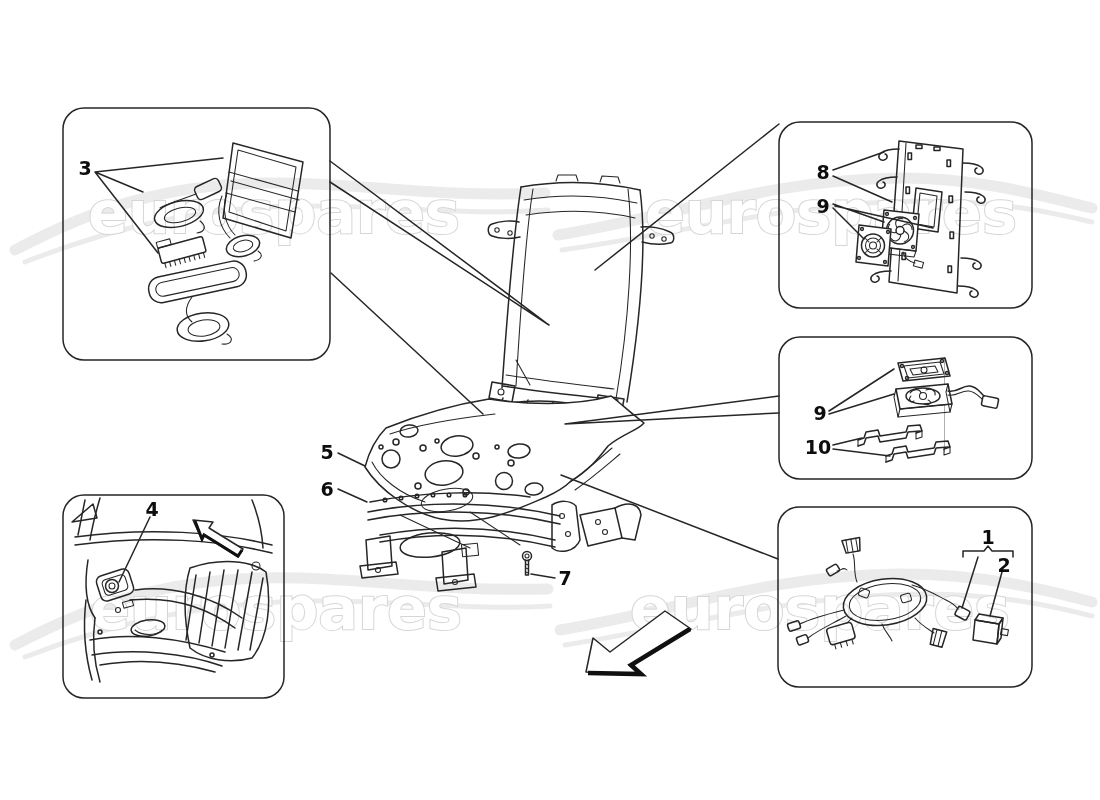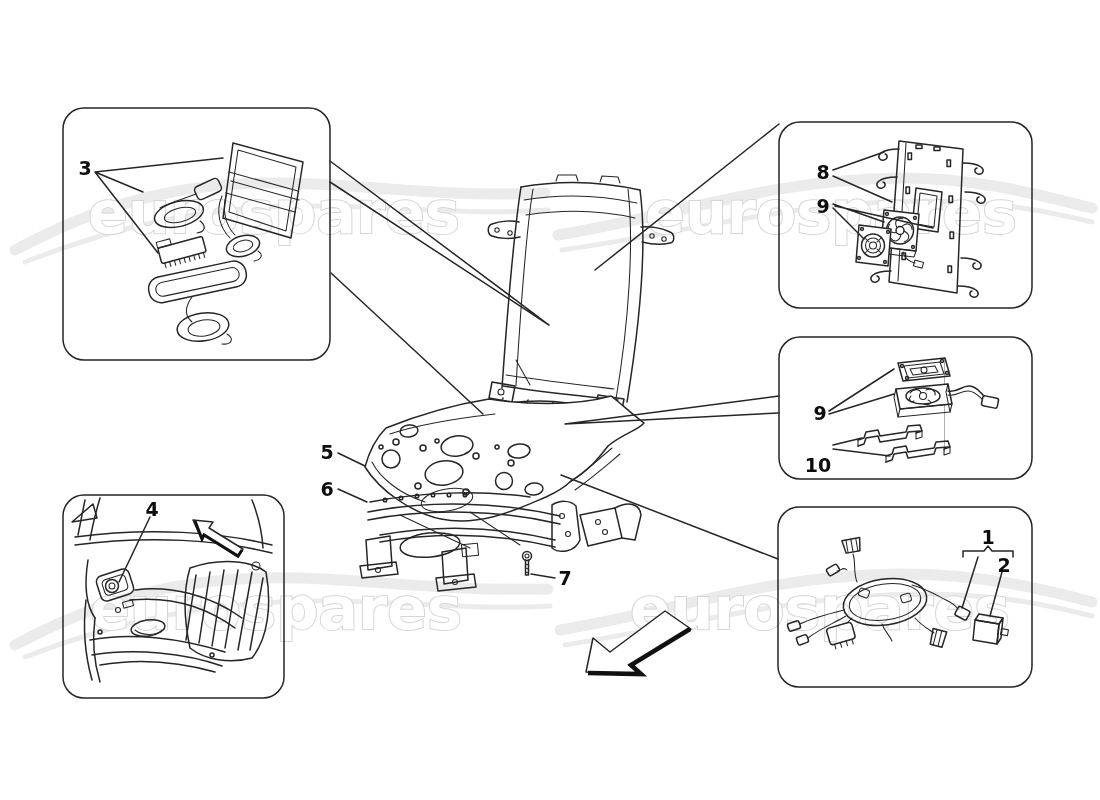--- a/index.html
+++ b/index.html
@@ -412,16 +412,16 @@
     <span class="lbl" style="left:988px;top:537px">1</span>
     <span class="lbl" style="left:1004px;top:565px">2</span>
     <span class="lbl" style="left:85px;top:168px">3</span>
     <span class="lbl" style="left:152px;top:509px">4</span>
     <span class="lbl" style="left:327px;top:452px">5</span>
     <span class="lbl" style="left:327px;top:489px">6</span>
     <span class="lbl" style="left:565px;top:578px">7</span>
     <span class="lbl" style="left:823px;top:172px">8</span>
     <span class="lbl" style="left:823px;top:206px">9</span>
     <span class="lbl" style="left:820px;top:413px">9</span>
-    <span class="lbl" style="left:818px;top:465px">10</span>
+    <span class="lbl" style="left:818px;top:447px">10</span>
   </div>
 
 </div>
 
 </body></html>

